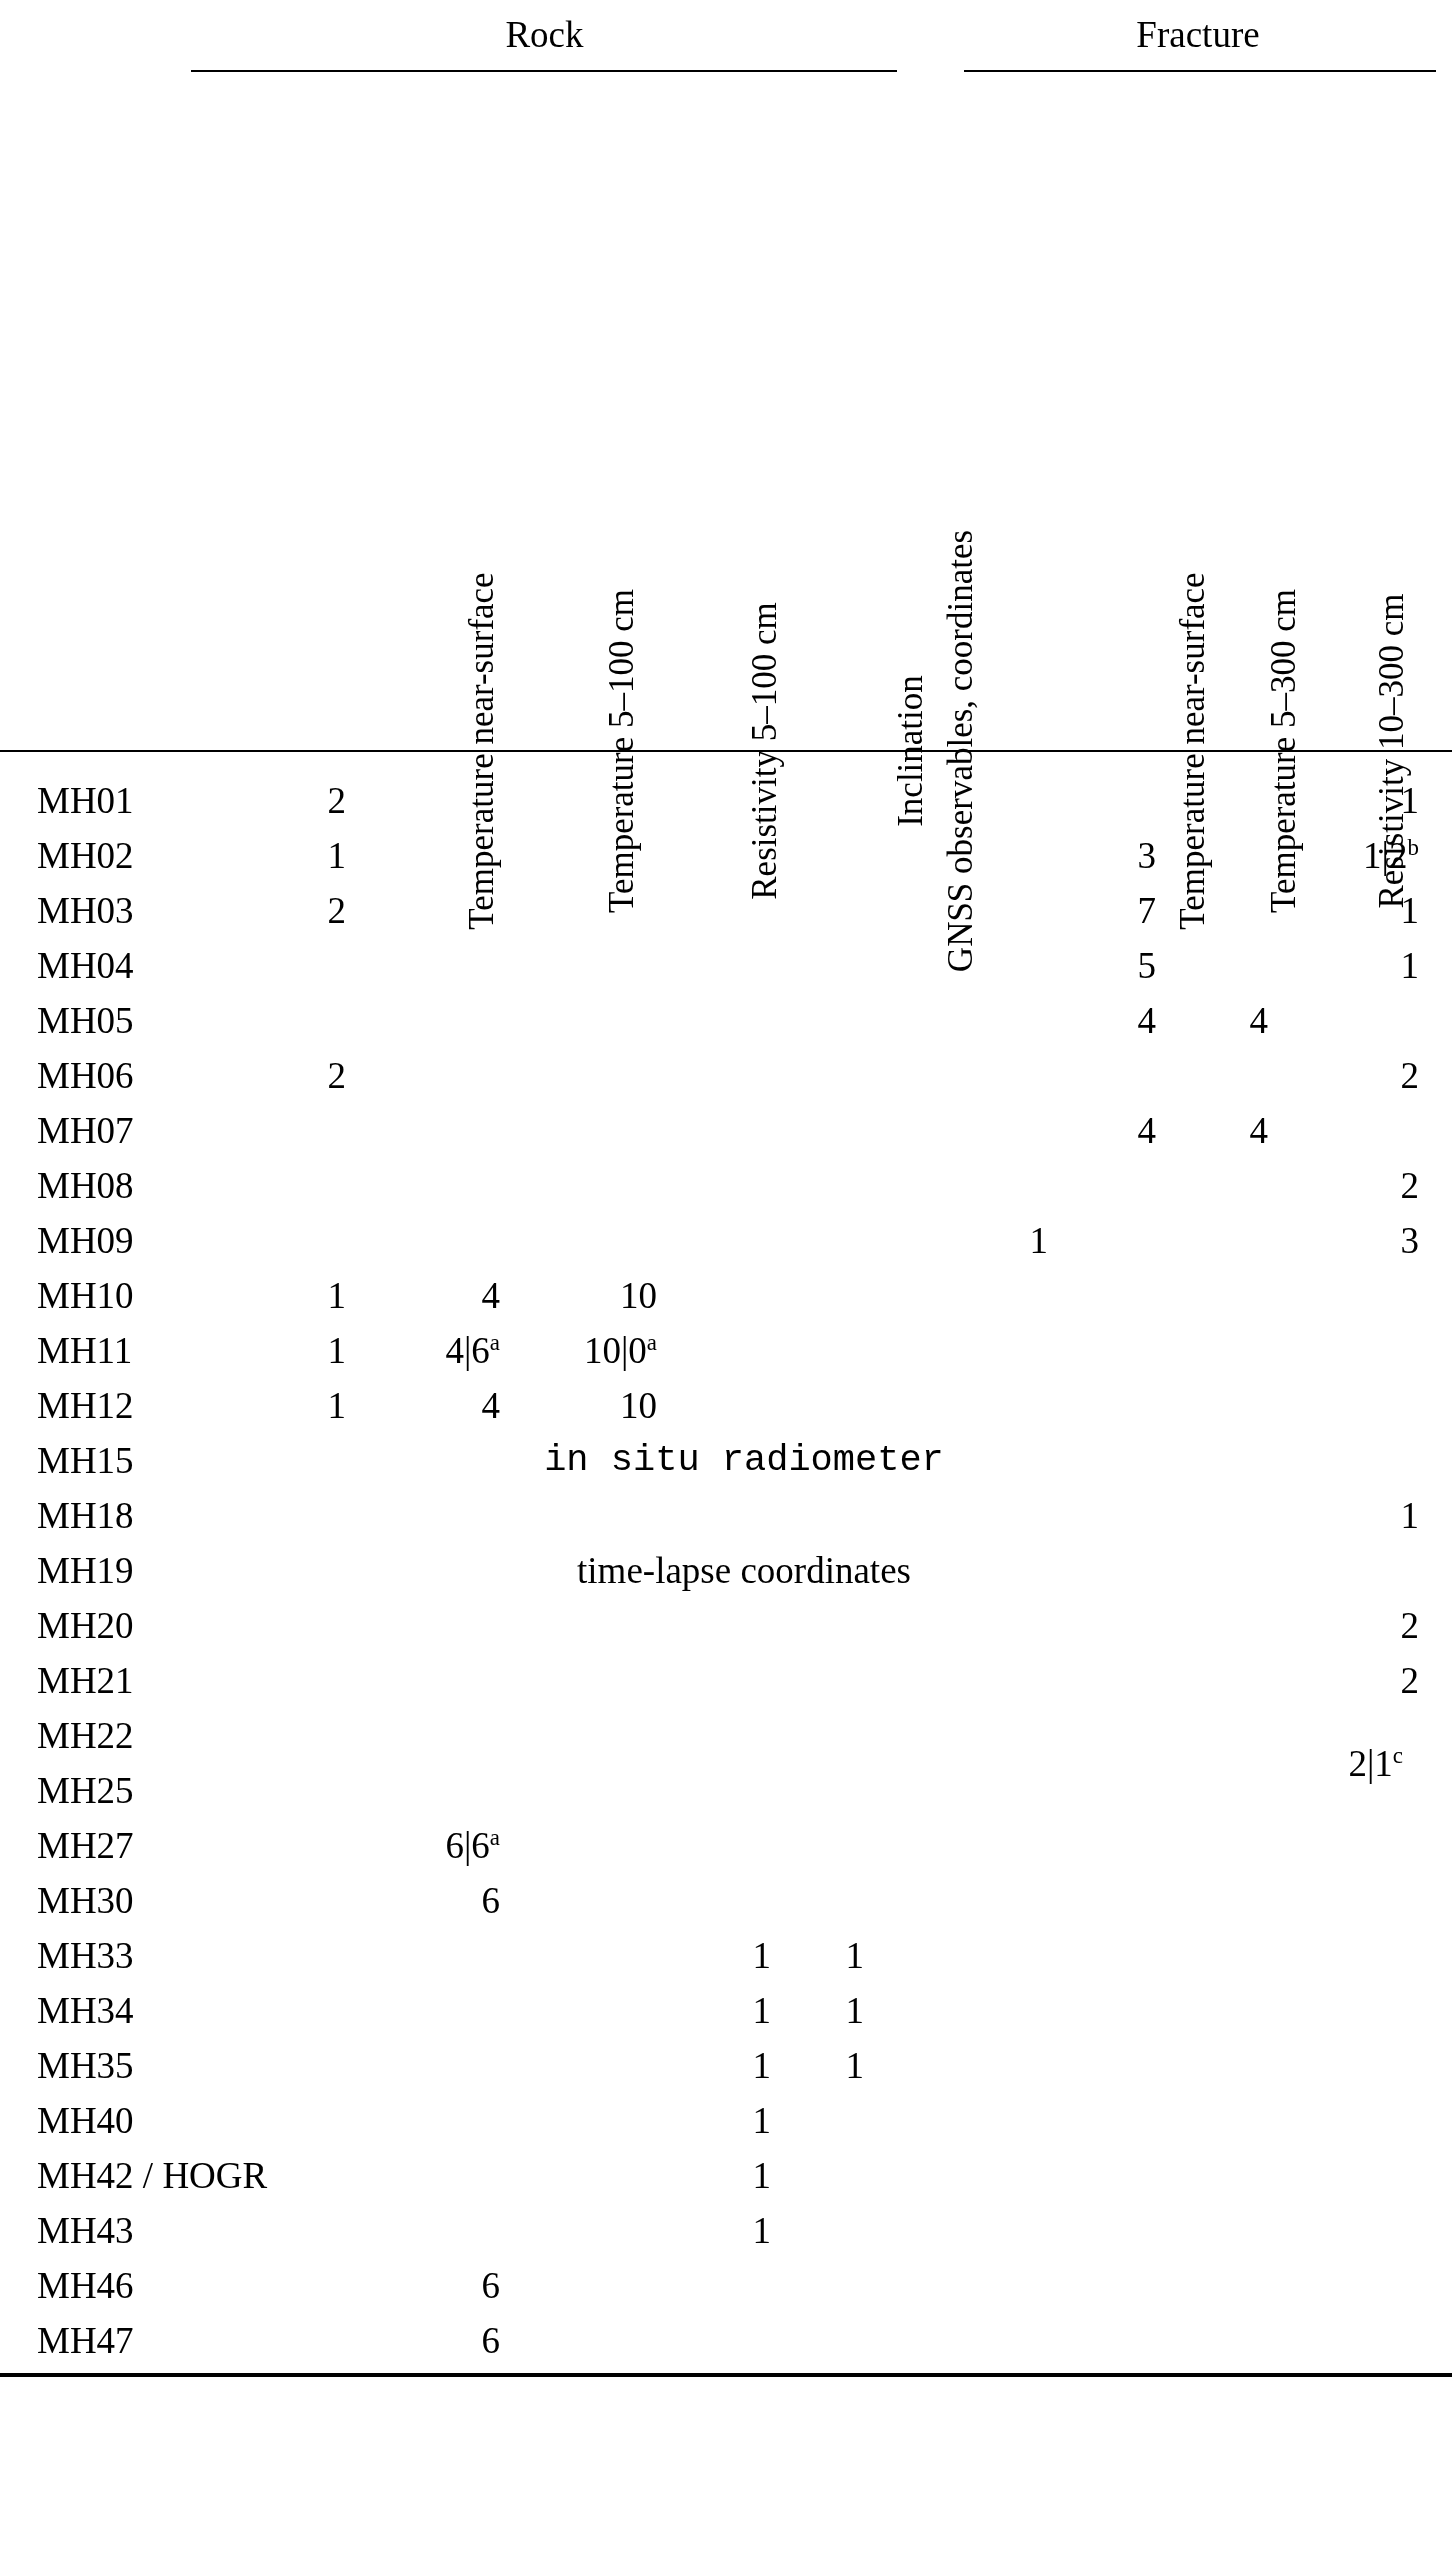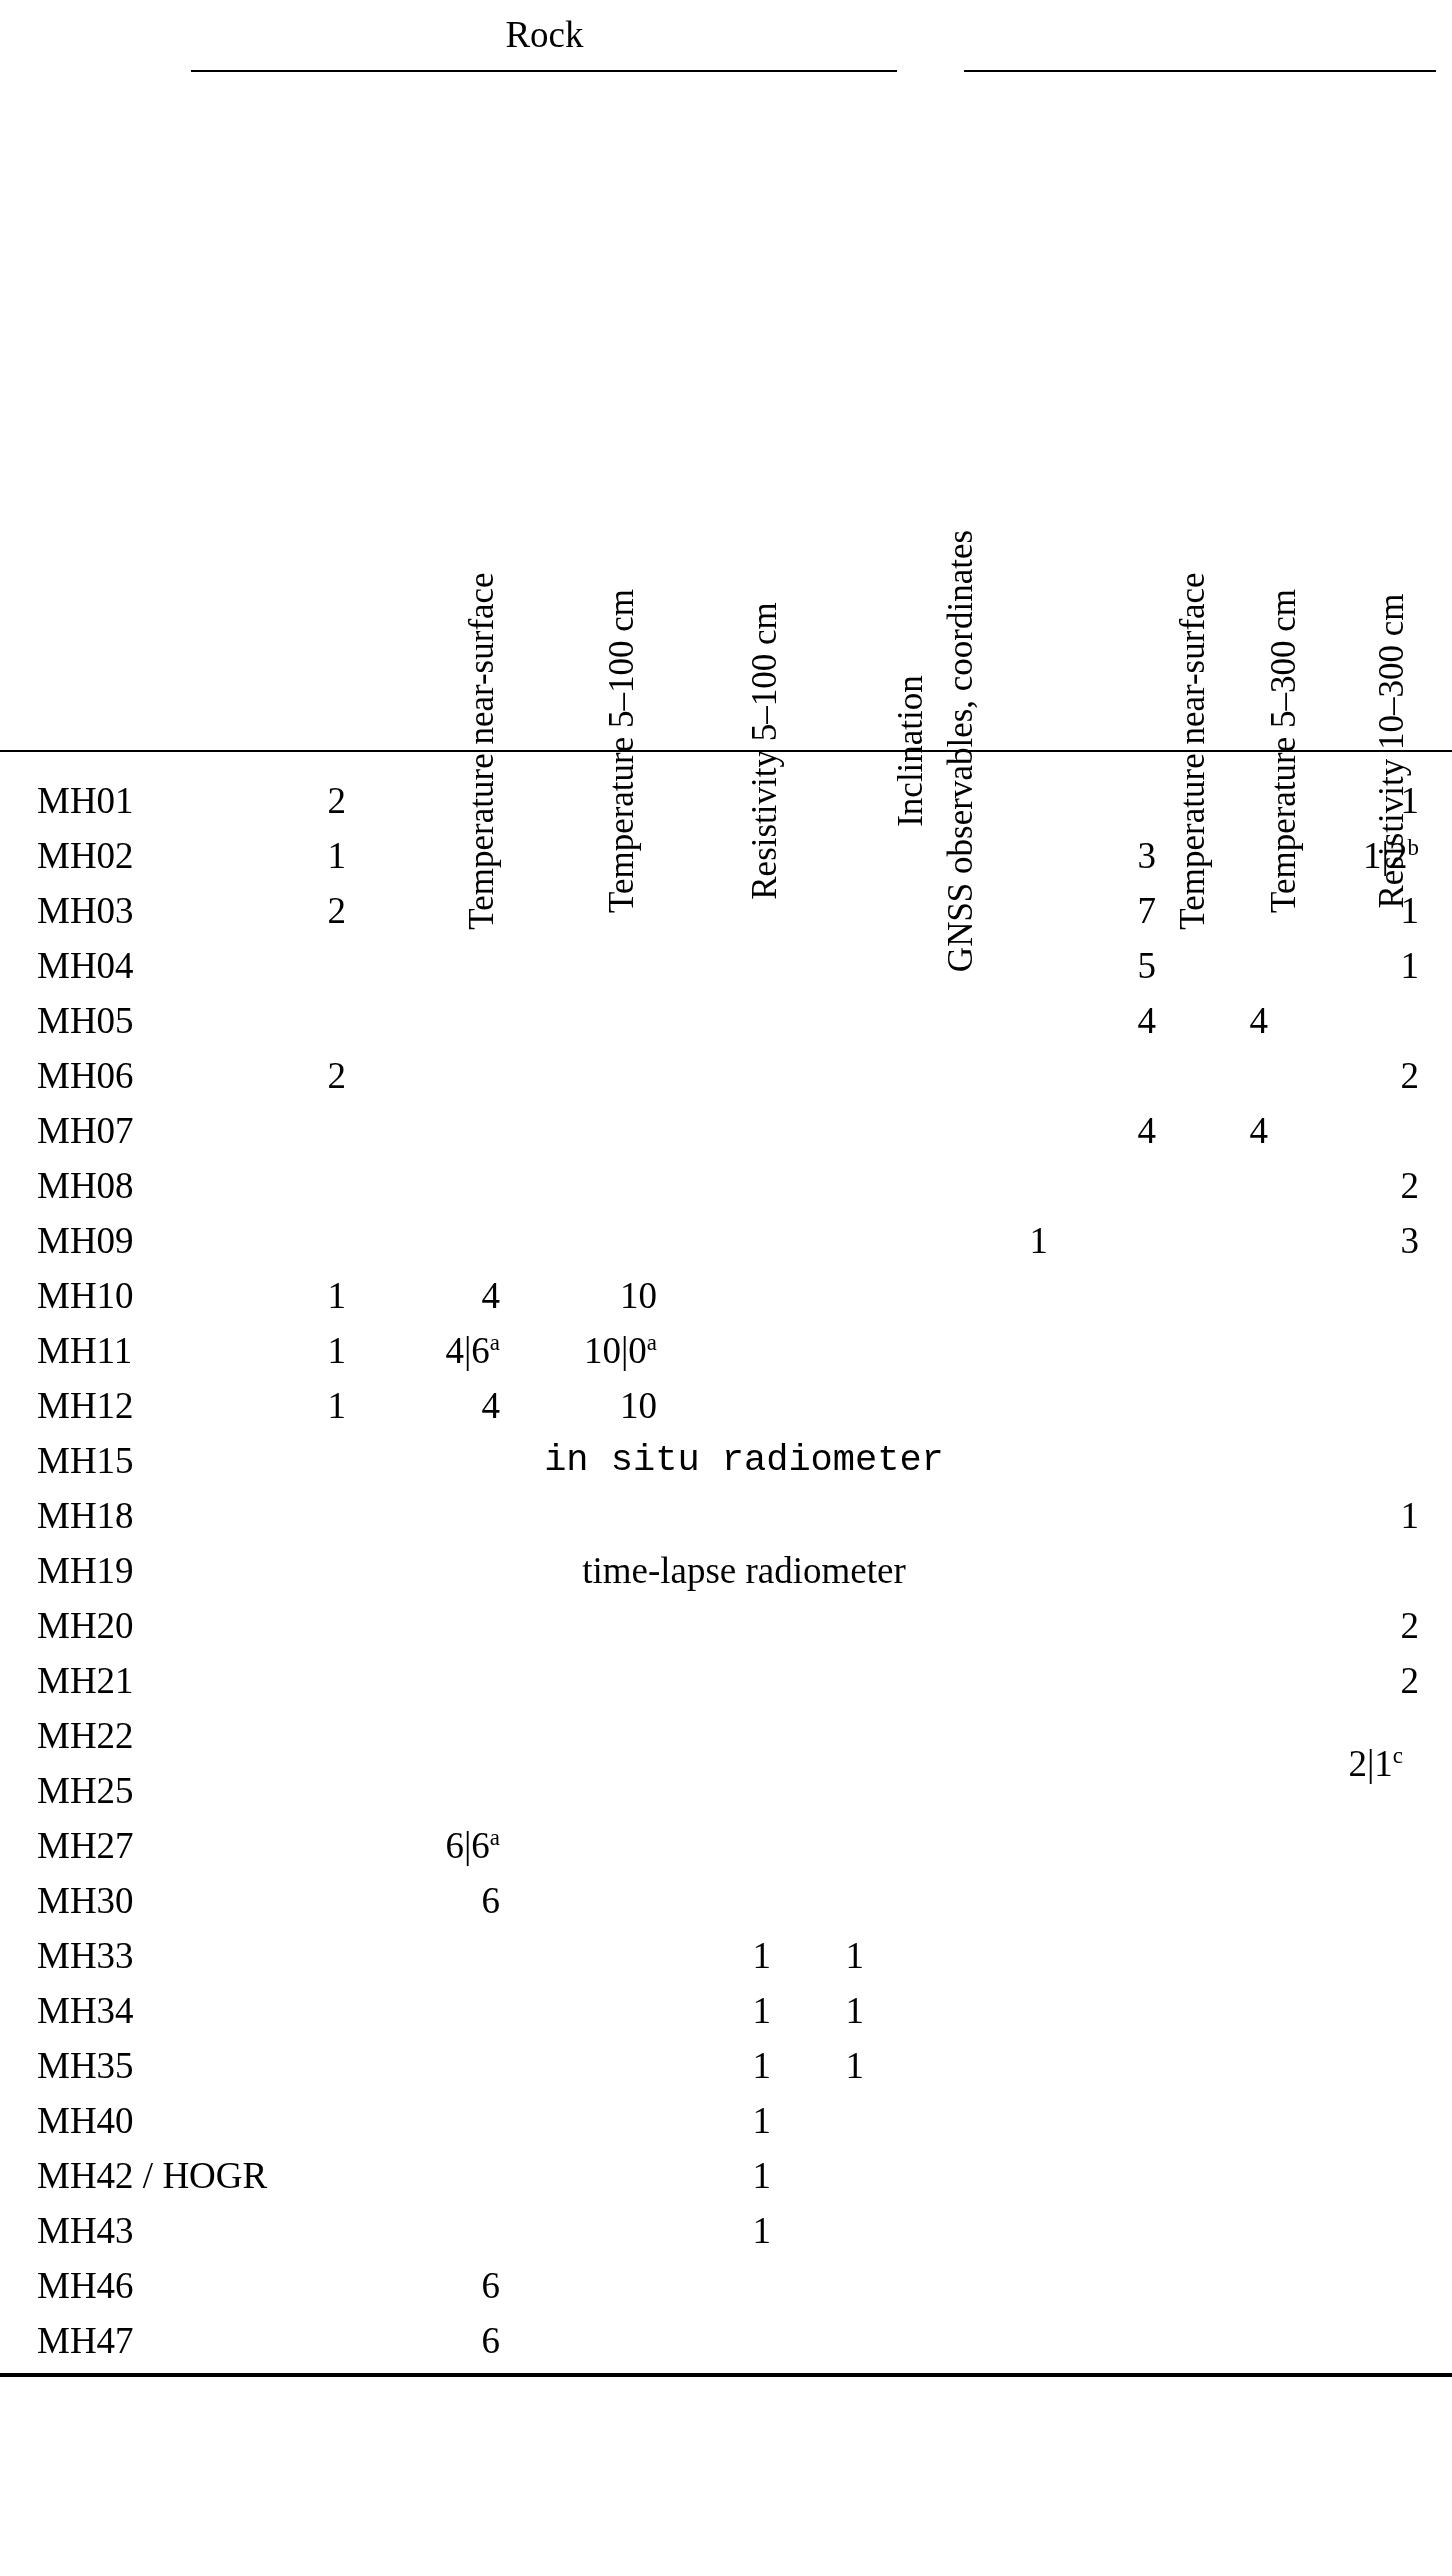--- a/index.html
+++ b/index.html
@@ -121,20 +121,21 @@
 </style>
 </head>
 <body>
 
 <div class="table-wrap">
 
   <div class="group-header">
     <div class="group-label" id="group-rock-label">Rock</div>
     <div class="group-rule" id="group-rock-rule"></div>
 
+    <div class="group-label" id="group-fracture-label">Fracture</div>
     <div class="group-rule" id="group-fracture-rule"></div>
   </div>
 
   <div class="col-headers" id="col-headers">
       <div class="vcol" style="left: 281px;">
         <div class="vtext">Temperature near-surface</div>
       </div>
       <div class="vcol" style="left: 437px;">
         <div class="vtext">Temperature 5–100 cm</div>
       </div>
@@ -229,21 +230,21 @@
       <div class="row">
         <div class="cell label">MH15</div>
         <div class="cell span" style="left: 393px; width: 702px; font-family: Liberation Mono, monospace;">in situ radiometer</div>
       </div>
       <div class="row">
         <div class="cell label">MH18</div>
         <div class="cell num" style="right: 33px; left: auto;">1</div>
       </div>
       <div class="row">
         <div class="cell label">MH19</div>
-        <div class="cell span" style="left: 393px; width: 702px;">time-lapse radiometer</div>
+        <div class="cell span" style="left: 393px; width: 702px;">time-lapse coordinates</div>
       </div>
       <div class="row">
         <div class="cell label">MH20</div>
         <div class="cell num" style="right: 33px; left: auto;">2</div>
       </div>
       <div class="row">
         <div class="cell label">MH21</div>
         <div class="cell num" style="right: 33px; left: auto;">2</div>
       </div>
       <div class="row">

